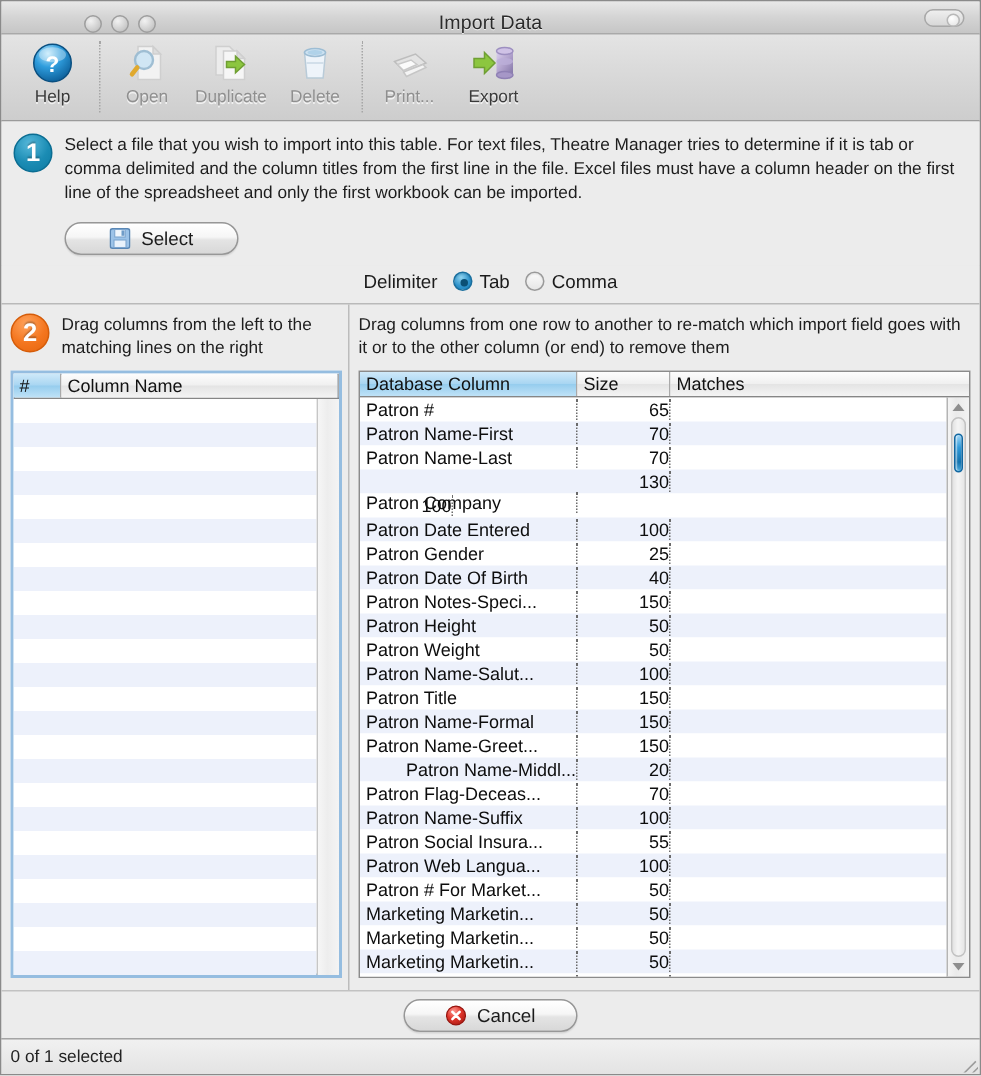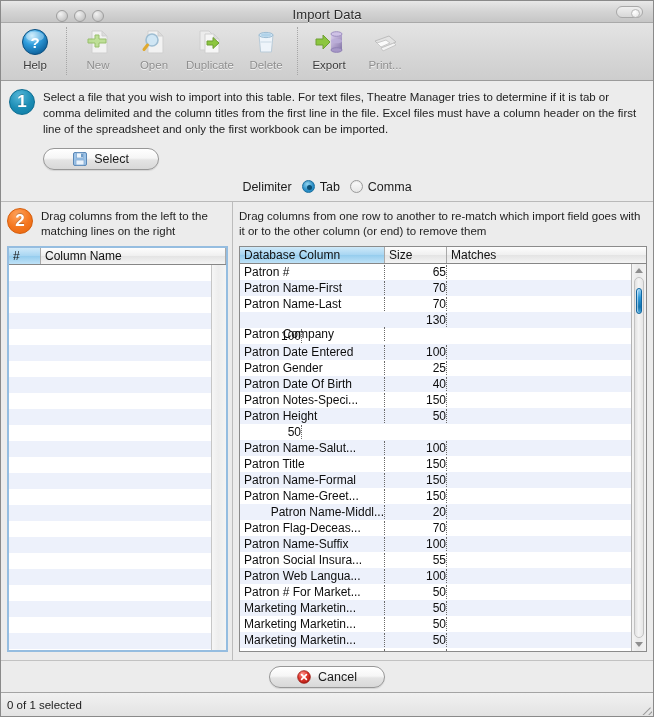--- a/index.html
+++ b/index.html
@@ -330,30 +330,20 @@
           <circle cx="14" cy="14" r="12.5" fill="url(#gHelp)" stroke="#0a4f80" stroke-width="1"></circle>
           <ellipse cx="14" cy="8.5" rx="9" ry="5" fill="#ffffff" opacity=".35"></ellipse>
           <text x="14" y="20" font-family="Liberation Sans, sans-serif" font-size="15" font-weight="bold" fill="#ffffff" text-anchor="middle">?</text>
         </svg>
       </span>
       <span class="tb-label">Help</span>
     </div>
 
     <div class="tb-sep"></div>
 
-    <div class="tb-item dim">
-      <span class="tb-icon">
-        <svg width="28" height="28" viewBox="0 0 28 28">
-          <path d="M8 3 h10 l5 5 v17 h-15 z" fill="#f2f2f2" stroke="#cfcfcf"></path>
-          <path d="M18 3 l5 5 h-5 z" fill="#dcdcdc" stroke="#cfcfcf"></path>
-          <path d="M4 11 h7 v-4 h4 v4 h7 v4 h-7 v4 h-4 v-4 h-7 z" fill="#b9de8e" stroke="#8fbb5e" opacity=".9"></path>
-        </svg>
-      </span>
-      <span class="tb-label">New</span>
-    </div>
 
     <div class="tb-item dim">
       <span class="tb-icon">
         <svg width="28" height="28" viewBox="0 0 28 28">
           <path d="M8 3 h10 l5 5 v17 h-15 z" fill="#f2f2f2" stroke="#cfcfcf"></path>
           <path d="M18 3 l5 5 h-5 z" fill="#dcdcdc" stroke="#cfcfcf"></path>
           <circle cx="12" cy="12" r="6" fill="#cfe6f5" stroke="#9bbcd2" stroke-width="1.6" opacity=".95"></circle>
           <path d="M7.5 17 L4 21.5" stroke="#e0a92e" stroke-width="3" stroke-linecap="round"></path>
         </svg>
       </span>
@@ -378,20 +368,31 @@
           <path d="M7 7 h14 l-1.6 17 h-10.8 z" fill="#eef4fa" stroke="#b9cbd8"></path>
           <ellipse cx="14" cy="7" rx="7" ry="2.6" fill="#cfe3f2" stroke="#9dbdd4"></ellipse>
           <ellipse cx="14" cy="7" rx="5" ry="1.7" fill="#a7cde6" opacity=".8"></ellipse>
           <path d="M8.4 14 h11.2" stroke="#c8d8e4" stroke-width="1"></path>
         </svg>
       </span>
       <span class="tb-label">Delete</span>
     </div>
 
     <div class="tb-sep"></div>
+
+    <div class="tb-item dim">
+      <span class="tb-icon">
+        <svg width="30" height="28" viewBox="0 0 30 28">
+          <path d="M5 13 l14 -5 l7 6 l-14 6 z" fill="#e3e3e3" stroke="#bdbdbd"></path>
+          <path d="M11 20 l13 -5 l2 2 l-13 6 z" fill="#f4f4f4" stroke="#c6c6c6"></path>
+          <path d="M7 15 l9 -3 l4 3 l-9 4 z" fill="#fbfbfb" stroke="#c9c9c9"></path>
+        </svg>
+      </span>
+      <span class="tb-label">Print...</span>
+    </div>
 
     <div class="tb-item">
       <span class="tb-icon">
         <svg width="30" height="28" viewBox="0 0 30 28">
           <defs>
             <linearGradient id="gDb" x1="0" y1="0" x2="1" y2="1">
               <stop offset="0%" stop-color="#dcd0ef"></stop>
                 <stop offset="60%" stop-color="#a99ac6"></stop>
               <stop offset="100%" stop-color="#8275a5"></stop>
             </linearGradient>
@@ -399,31 +400,20 @@
           <path d="M17 6 h11 v16 h-11 z" fill="url(#gDb)"></path>
           <ellipse cx="22.5" cy="6" rx="5.5" ry="2.3" fill="#cfc2e6" stroke="#9d8fc0"></ellipse>
           <ellipse cx="22.5" cy="13" rx="5.5" ry="2.3" fill="#bbaed8" opacity=".85"></ellipse>
           <ellipse cx="22.5" cy="22" rx="5.5" ry="2.3" fill="#a697c7" stroke="#8f80b4"></ellipse>
           <path d="M2 11 h7 v-4 l7 7 l-7 7 v-4 h-7 z" fill="#8cc63f" stroke="#6f9f33"></path>
         </svg>
       </span>
       <span class="tb-label">Export</span>
     </div>
 
-    <div class="tb-item dim">
-      <span class="tb-icon">
-        <svg width="30" height="28" viewBox="0 0 30 28">
-          <path d="M5 13 l14 -5 l7 6 l-14 6 z" fill="#e3e3e3" stroke="#bdbdbd"></path>
-          <path d="M11 20 l13 -5 l2 2 l-13 6 z" fill="#f4f4f4" stroke="#c6c6c6"></path>
-          <path d="M7 15 l9 -3 l4 3 l-9 4 z" fill="#fbfbfb" stroke="#c9c9c9"></path>
-        </svg>
-      </span>
-      <span class="tb-label">Print...</span>
-    </div>
-
   </div>
 
   <div class="step1">
     <div class="badge one">1</div>
     <div class="step1-text">Select a file that you wish to import into this table.  For text files, Theatre Manager tries to determine if it is tab or comma delimited and the column titles from the first line in the file.  Excel files must have a column header on the first line of the spreadsheet and only the first workbook can be imported.</div>
   </div>
 
   <div class="select-row">
     <div class="btn-capsule">
       <span class="glyph">
@@ -627,20 +617,21 @@
                 <div class="cell name" style="flex: 0 0 145px;">Patron Notes-Speci...</div>
                 <div class="cell size" style="flex: 0 0 62px;">150</div>
                 <div class="cell matches" style="flex: 1 1 auto;"></div>
               </div>
               <div class="row alt">
                 <div class="cell name" style="flex: 0 0 145px;">Patron Height</div>
                 <div class="cell size" style="flex: 0 0 62px;">50</div>
                 <div class="cell matches" style="flex: 1 1 auto;"></div>
               </div>
               <div class="row white">
+                <div class="cell name" style="flex: 0 0 145px;">Patron Weight</div>
                 <div class="cell size" style="flex: 0 0 62px;">50</div>
                 <div class="cell matches" style="flex: 1 1 auto;"></div>
               </div>
               <div class="row alt">
                 <div class="cell name" style="flex: 0 0 145px;">Patron Name-Salut...</div>
                 <div class="cell size" style="flex: 0 0 62px;">100</div>
                 <div class="cell matches" style="flex: 1 1 auto;"></div>
               </div>
               <div class="row white">
                 <div class="cell name" style="flex: 0 0 145px;">Patron Title</div>

